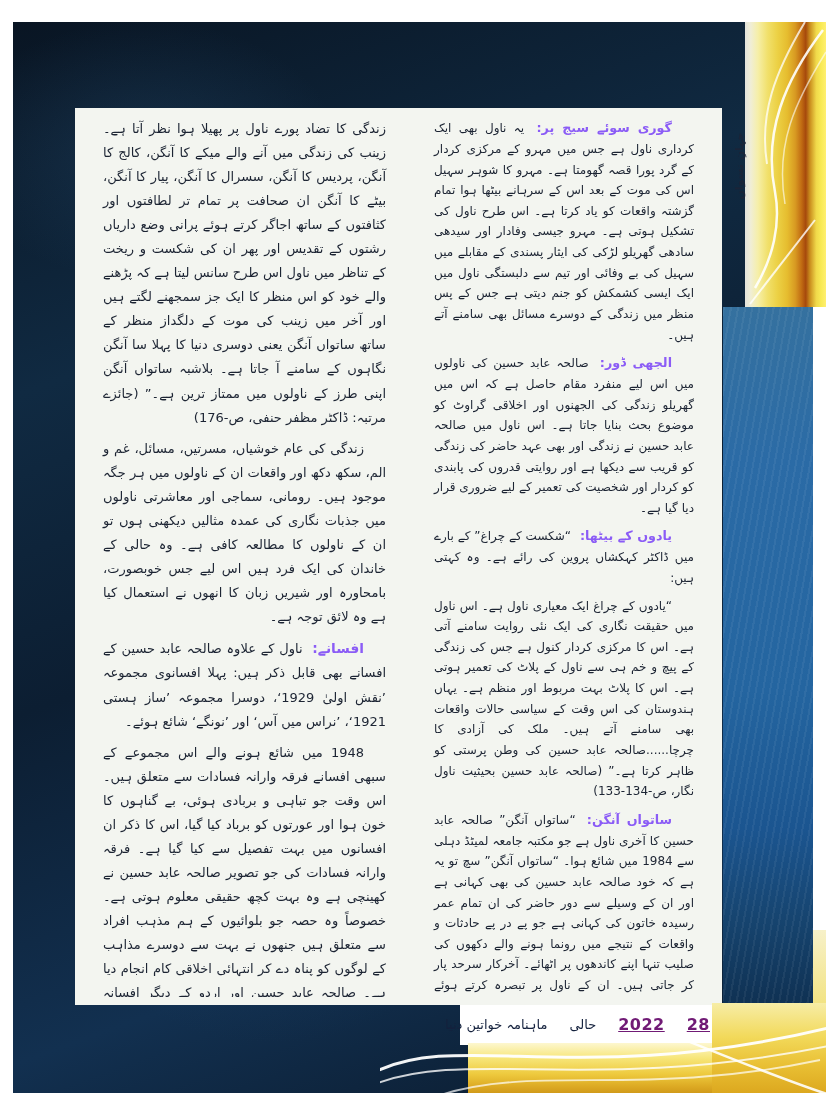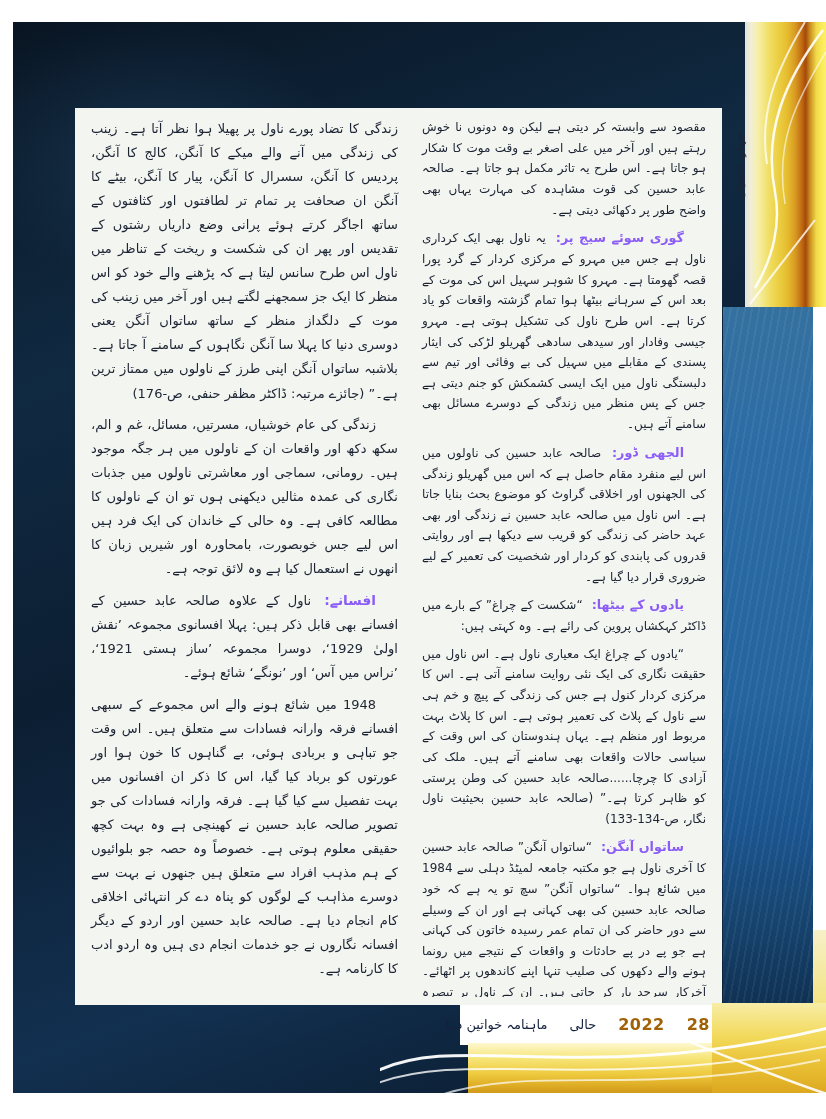--- a/index.html
+++ b/index.html
@@ -28,33 +28,33 @@
       linear-gradient(180deg,#35719f 0%,#2b6ba6 22%,#2465a0 55%,#1b5590 75%,#16446f 88%,#0f3153 100%);}
   .gold-sliver{position:absolute;left:811px;top:930px;width:15px;height:75px;z-index:2;
     background:linear-gradient(180deg,#f7f1c9,#f2e382);}
   
   .page{position:absolute;left:75px;top:108px;width:647px;height:897px;z-index:4;
     background:#f3f5f0;box-sizing:border-box;padding:9px 12px 8px;
     direction:rtl;display:flex;gap:16px;overflow:hidden;}
   .col{text-align:justify;color:#1c2433;overflow:hidden;}
   .col-right{flex:0 0 292px;font-size:12px;line-height:1.72;}
   .col-left{flex:1;font-size:13px;line-height:1.85;}
-  .para{margin:0 4px 7px;text-indent:22px;}
+  .para{margin:0 16px 7px;text-indent:22px;}
   .para.noindent{text-indent:0;}
   .sec-h{font-weight:bold;color:#8b5cf6;font-size:1.06em;margin-left:5px;}
   
   .footer-white{position:absolute;left:460px;top:1005px;width:262px;height:40px;background:#ffffff;z-index:5;}
   .gold-band{position:absolute;left:468px;top:1043px;width:358px;height:50px;z-index:5;
     background:linear-gradient(180deg,#fdf7cf 0%,#f7e67a 30%,#eeca3e 62%,#ddab24 86%,#d19a1a 100%);}
   .gold-right{position:absolute;left:712px;top:1003px;width:114px;height:90px;z-index:5;
     background:linear-gradient(180deg,#f7eda6 0%,#f2d95a 38%,#e9bf33 70%,#dca81f 100%);}
   .footer-svg{position:absolute;left:380px;top:1002px;width:446px;height:93px;z-index:6;pointer-events:none;}
   .footer-text{position:absolute;left:480px;top:1008px;width:230px;height:32px;z-index:7;
     direction:rtl;display:flex;align-items:center;gap:22px;}
-  .footer-num{font-weight:bold;font-size:16px;color:#a16207;letter-spacing:.5px;}
+  .footer-num{font-weight:bold;font-size:16px;color:#701a75;letter-spacing:.5px;text-decoration:underline;}
   .footer-ur{font-size:13px;color:#14213d;white-space:nowrap;}
 </style>
 </head>
 <body>
 
 <div class="canvas">
 
   <div class="navy"></div>
 
   <div class="gold-top">
@@ -67,23 +67,20 @@
   </div>
 
   <div class="side-label">جہانِ نسواں</div>
 
   <div class="blue-strip"></div>
   <div class="gold-sliver"></div>
 
   <div class="page">
 
     <div class="col col-right">
-      <p class="para noindent">
-        <span>مقصود سے وابستہ کر دیتی ہے لیکن وہ دونوں نا خوش رہتے ہیں اور آخر میں علی اصغر بے وقت موت کا شکار ہو جاتا ہے۔ اس طرح یہ تاثر مکمل ہو جاتا ہے۔ صالحہ عابد حسین کی قوت مشاہدہ کی مہارت یہاں بھی واضح طور پر دکھائی دیتی ہے۔</span>
-      </p>
       <p class="para">
         <span class="sec-h">گوری سوئے سیج پر:</span>
         <span>یہ ناول بھی ایک کرداری ناول ہے جس میں مہرو کے مرکزی کردار کے گرد پورا قصہ گھومتا ہے۔ مہرو کا شوہر سہیل اس کی موت کے بعد اس کے سرہانے بیٹھا ہوا تمام گزشتہ واقعات کو یاد کرتا ہے۔ اس طرح ناول کی تشکیل ہوتی ہے۔ مہرو جیسی وفادار اور سیدھی سادھی گھریلو لڑکی کی ایثار پسندی کے مقابلے میں سہیل کی بے وفائی اور تیم سے دلبستگی ناول میں ایک ایسی کشمکش کو جنم دیتی ہے جس کے پس منظر میں زندگی کے دوسرے مسائل بھی سامنے آتے ہیں۔</span>
       </p>
       <p class="para">
         <span class="sec-h">الجھی ڈور:</span>
         <span>صالحہ عابد حسین کی ناولوں میں اس لیے منفرد مقام حاصل ہے کہ اس میں گھریلو زندگی کی الجھنوں اور اخلاقی گراوٹ کو موضوع بحث بنایا جاتا ہے۔ اس ناول میں صالحہ عابد حسین نے زندگی اور بھی عہد حاضر کی زندگی کو قریب سے دیکھا ہے اور روایتی قدروں کی پابندی کو کردار اور شخصیت کی تعمیر کے لیے ضروری قرار دیا گیا ہے۔</span>
       </p>
       <p class="para">
         <span class="sec-h">یادوں کے بیٹھا:</span>

